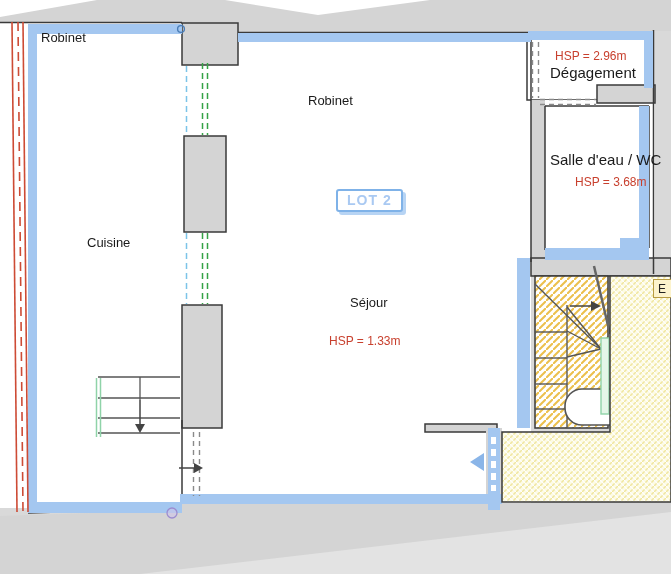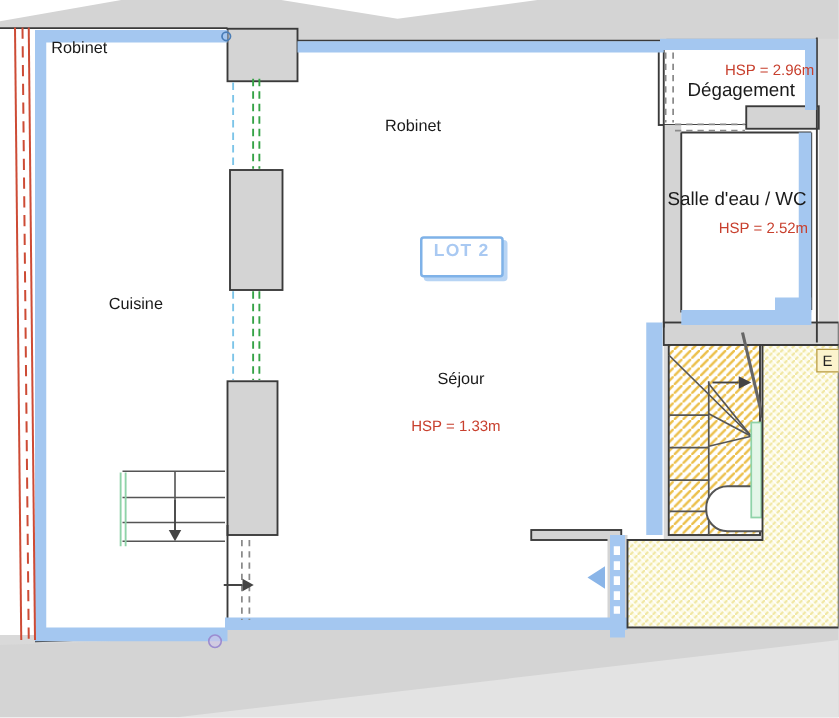--- a/index.html
+++ b/index.html
@@ -8,21 +8,21 @@
     font-family:Liberation Sans, sans-serif;
     background:var(--bg-gray,#d9d9d9);
   }
   .canvas svg{position:absolute;left:0;top:0;}
   .lbl{position:absolute;color:#1a1a1a;font-size:13px;white-space:nowrap;}
   .lbl.small{font-size:15px;}
   .hsp{position:absolute;color:var(--hsp-red,#c8402e);font-size:12px;white-space:nowrap;}
   .lot-box{
     position:absolute;left:336px;top:189px;
     border:2px solid var(--lot-border,#7fb2e8);border-radius:3px;
-    padding:1px 9px 12px 9px;background:#ffffff;
+    padding:1px 9px 2px 9px;background:#ffffff;
     box-shadow:3px 3px 0 rgba(144,189,238,.65);
     color:var(--lot-text,#a9c9f2);font-size:14px;letter-spacing:1px;font-weight:bold;
   }
   .e-box{
     position:absolute;left:653px;top:279px;width:26px;height:17px;
     background:var(--ebox-bg,#fcf3cd);border:1.5px solid var(--ebox-border,#b79b43);
     color:#222;font-size:12px;display:flex;align-items:center;padding-left:4px;
   }
 </style>
 </head>
@@ -174,25 +174,25 @@
   <circle cx="181" cy="29" r="3.4" fill="none" stroke="#4a7db6" stroke-width="1.4"></circle>
   <circle cx="172" cy="513" r="5" style="fill:var(--lavender,#cfc5ea)" fill-opacity="0.6" stroke="#9c8cd0" stroke-width="1.3"></circle>
 </svg>
 
 <div class="lbl" style="left:41px;top:30px">Robinet</div>
 <div class="lbl" style="left:308px;top:93px">Robinet</div>
 <div class="lbl" style="left:87px;top:235px">Cuisine</div>
 <div class="lbl" style="left:350px;top:295px">Séjour</div>
 <div class="hsp" style="left:329px;top:334px">HSP = 1.33m</div>
 
-<div class="hsp" style="left:580px;top:49px">HSP = 2.96m</div>
+<div class="hsp" style="left:555px;top:49px">HSP = 2.96m</div>
 <div class="lbl small" style="left:550px;top:64px">Dégagement</div>
 
-<div class="lbl small" style="left:534px;top:151px">Salle d'eau / WC</div>
-<div class="hsp" style="left:575px;top:175px">HSP = 2.52m</div>
+<div class="lbl small" style="left:550px;top:151px">Salle d'eau / WC</div>
+<div class="hsp" style="left:575px;top:175px">HSP = 3.68m</div>
 
 <div class="lot-box">LOT 2</div>
 
 <div class="e-box">
   <span>E</span>
 </div>
 
 </div>
 
 </body></html>

